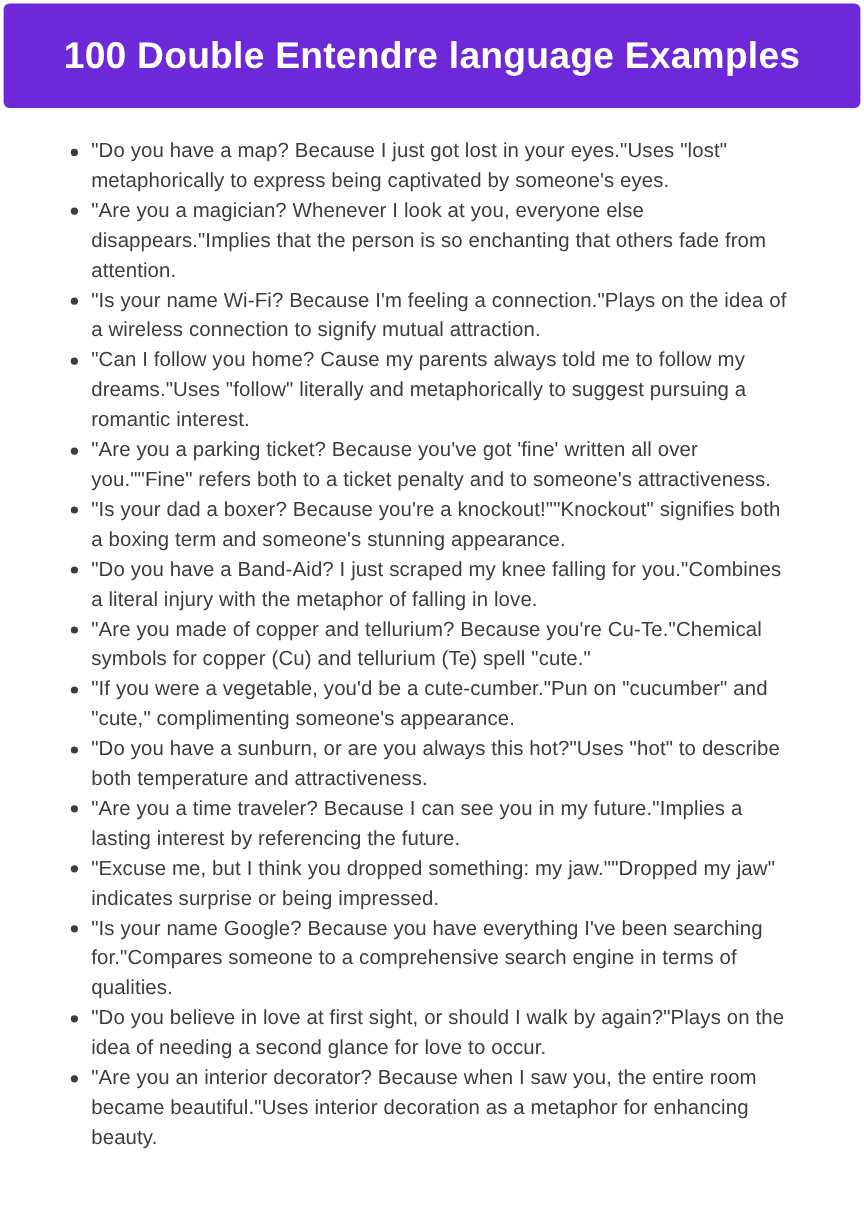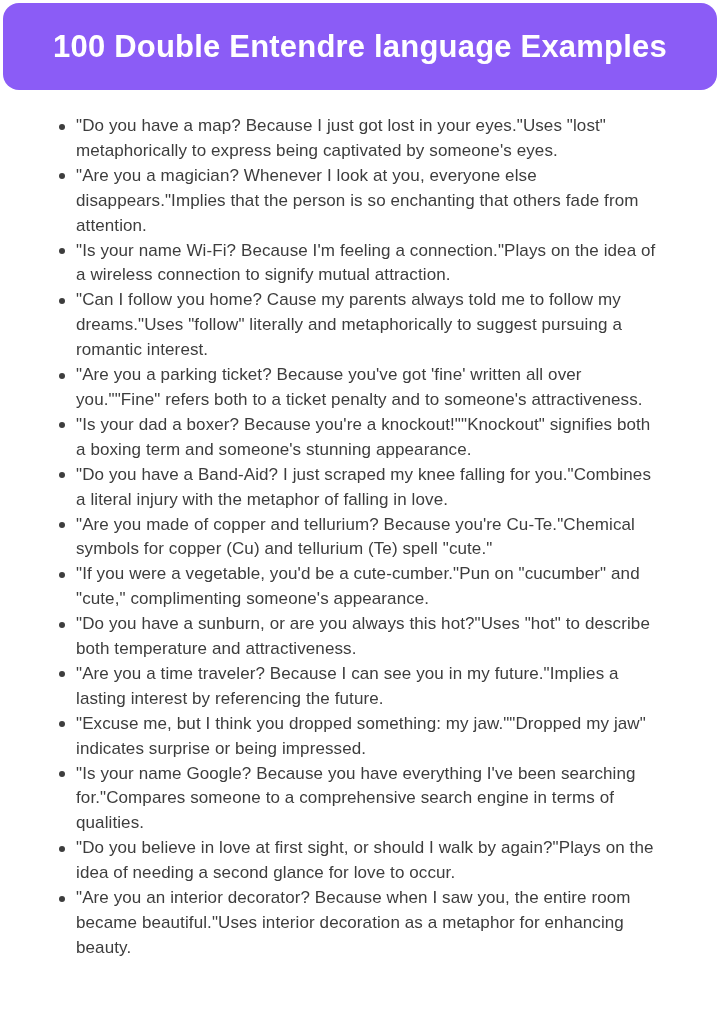--- a/index.html
+++ b/index.html
@@ -13,22 +13,22 @@
     position: relative;
     overflow: hidden;
     font-family: "Liberation Sans", sans-serif;
   }
   .banner {
     position: absolute;
     top: 3px;
     left: 3px;
     width: 714px;
     height: 87px;
-    background: #8b5cf6;
-    border-radius: 16px;
+    background: #6d28d9;
+    border-radius: 5px;
     display: flex;
     align-items: center;
     justify-content: center;
     box-sizing: border-box;
   }
   .banner h1 {
     margin: 0;
     color: #ffffff;
     font-size: 31px;
     font-weight: 700;

